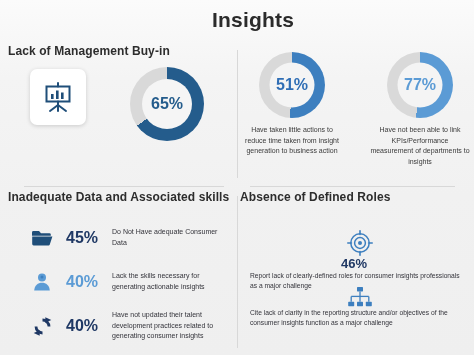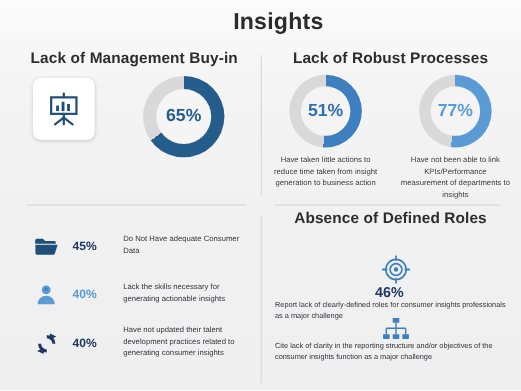--- a/index.html
+++ b/index.html
@@ -39,21 +39,21 @@
     background:#d8d8d8;
   }
   
   .quad{position:absolute;box-sizing:border-box;}
   .q-tl{left:8px;  top:44px;  width:228px; height:140px;}
   .q-tr{left:240px;top:44px;  width:230px; height:140px;}
   .q-bl{left:8px;  top:190px; width:228px; height:162px;}
   .q-br{left:240px;top:190px; width:230px; height:162px;}
 
   .sec-title{
-    text-align:center;font-size:14px;font-weight:bold;color:#2d2d2d;
+    text-align:left;font-size:12px;font-weight:bold;color:#2d2d2d;
     letter-spacing:.1px;
   }
   
   .tl-row{
     position:relative;margin-top:9px;height:78px;
   }
   .icon-card{
     position:absolute;left:22px;top:2px;
     width:56px;height:56px;border-radius:7px;background:#ffffff;
     box-shadow:0 1px 4px rgba(0,0,0,.17);
@@ -72,21 +72,21 @@
   .donut-val{
     position:absolute;left:0;top:0;width:100%;height:100%;
     display:flex;align-items:center;justify-content:center;
     font-size:16px;font-weight:bold;z-index:2;
   }
   .tl-caption{
     margin-top:6px;text-align:center;font-size:7.2px;color:#3a3a3a;
     line-height:1.45;padding:0 12px;
   }
   
-  .tr-cols{display:flex;justify-content:center;gap:18px;margin-top:8px;}
+  .tr-cols{display:flex;justify-content:flex-end;gap:28px;margin-top:8px;}
   .tr-col{width:100px;}
   .tr-donut-wrap{
     width:66px;height:66px;margin:0 auto;position:relative;
   }
   .donut-sm{width:66px;height:66px;border-radius:50%;position:relative;}
   .donut-sm::after{
     content:"";position:absolute;left:50%;top:50%;
     transform:translate(-50%,-50%);
     width:45px;height:45px;border-radius:50%;
     background:#f4f4f4;
@@ -94,21 +94,21 @@
   .tr-caption{
     margin-top:7px;text-align:center;font-size:7px;color:#3a3a3a;
     line-height:1.5;
   }
   
   .list{margin-top:12px;}
   .row{display:flex;align-items:center;}
   .row-bl{height:44px;padding-left:14px;}
   .cell-icon{width:40px;display:flex;align-items:center;justify-content:center;}
   .cell-pct{
-    width:46px;text-align:left;font-size:11px;font-weight:bold;
+    width:46px;text-align:left;font-size:16px;font-weight:bold;
     padding-left:4px;
   }
   .cell-txt{
     flex:1;font-size:7px;color:#33333a;line-height:1.55;padding-right:6px;
   }
   .row-br{height:56px;padding-left:10px;flex-direction:column;}
   .row-br .cell-icon{width:44px;}
   .row-br .cell-pct{width:42px;font-size:13px;}
   .row-br .cell-txt{font-size:6.7px;line-height:1.5;}
   svg{display:block;}
@@ -151,21 +151,20 @@
 
       <div class="donut-wrap">
         <div class="donut" id="donut65" style="background: conic-gradient(rgb(36, 92, 140) 0deg, rgb(36, 92, 140) 234deg, rgb(217, 217, 217) 234deg, rgb(217, 217, 217) 360deg);"></div>
         <div class="donut-val" id="donut65v" style="color: rgb(36, 92, 140);">65%</div>
       </div>
     </div>
 
   </div>
 
   <div class="quad q-tr">
-    <div class="sec-title">Lack of Robust Processes</div>
 
     <div class="tr-cols">
       <div class="tr-col">
         <div class="tr-donut-wrap">
           <div class="donut-sm" id="donut51" style="background: conic-gradient(rgb(61, 127, 191) 0deg, rgb(61, 127, 191) 183.6deg, rgb(217, 217, 217) 183.6deg, rgb(217, 217, 217) 360deg);"></div>
           <div class="donut-val" id="donut51v" style="color: rgb(47, 110, 181);">51%</div>
         </div>
         <div class="tr-caption">Have taken little actions to reduce time taken from insight generation to business action</div>
       </div>
 
@@ -173,20 +172,21 @@
         <div class="tr-donut-wrap">
           <div class="donut-sm" id="donut52" style="background: conic-gradient(rgb(91, 155, 213) 0deg, rgb(91, 155, 213) 187.2deg, rgb(217, 217, 217) 187.2deg, rgb(217, 217, 217) 360deg);"></div>
           <div class="donut-val" id="donut52v" style="color: rgb(91, 155, 213);">77%</div>
         </div>
         <div class="tr-caption">Have not been able to link KPIs/Performance measurement of departments to insights</div>
       </div>
     </div>
   </div>
 
   <div class="quad q-bl">
+    <div class="sec-title">Inadequate Data and Associated skills</div>
 
     <div class="list">
       <div class="row row-bl">
         <div class="cell-icon">
           <svg width="22" height="18" viewBox="0 0 22 18">
             <path d="M1 3.5 A1.4 1.4 0 0 1 2.4 2.1 H8 l2 2.1 h8.4 a1.4 1.4 0 0 1 1.4 1.4 v1.1 H1 Z" fill="#1f4e79"></path>
             <path d="M1.2 7.6 H21.4 L18.8 15.6 A1.3 1.3 0 0 1 17.5 16.5 H2.6 A1.4 1.4 0 0 1 1.2 15.1 Z" fill="#1f4e79"></path>
           </svg>
         </div>
         <div class="cell-pct" style="color:#1f3864">45%</div>

